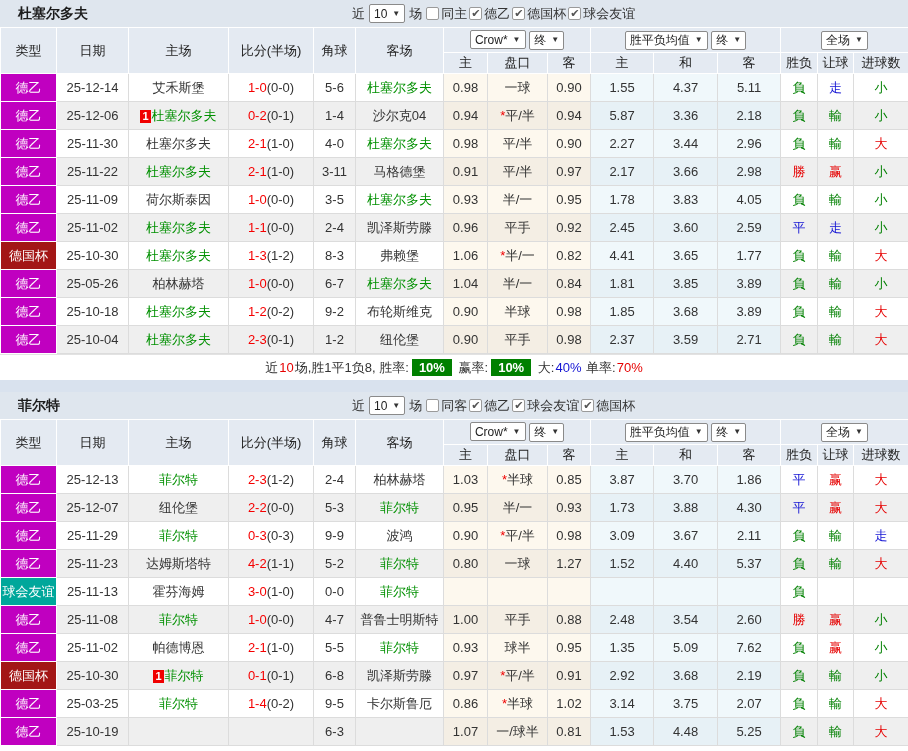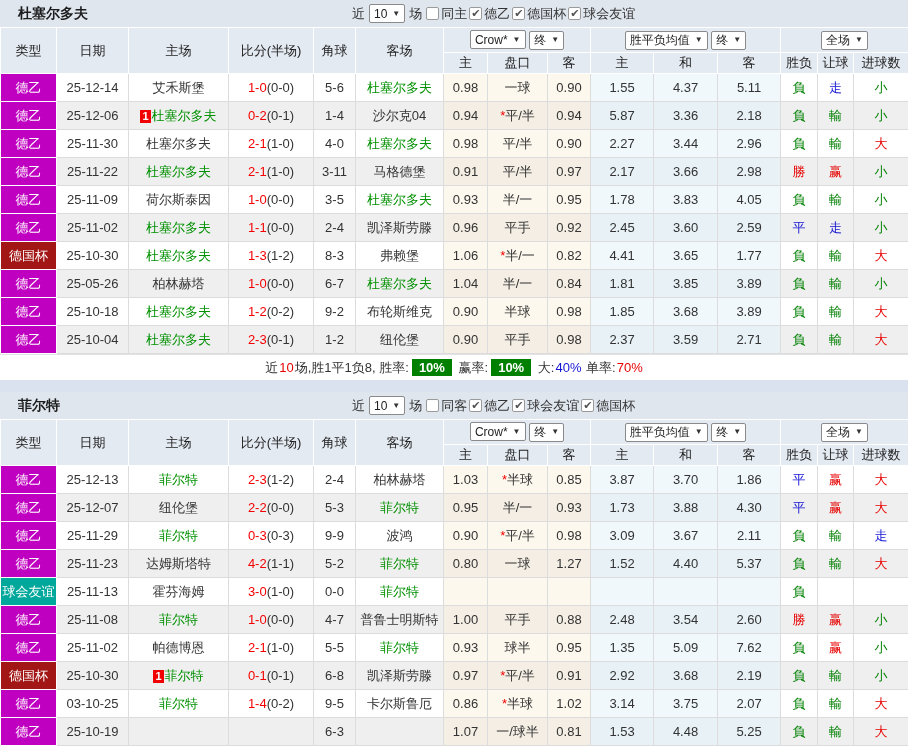--- a/index.html
+++ b/index.html
@@ -550,21 +550,21 @@
           <td class="c-odds">0.91</td>
           <td class="c-mean">2.92</td>
           <td class="c-mean">3.68</td>
           <td class="c-mean">2.19</td>
           <td class="c-res" style="color: rgb(0, 128, 0);">負</td>
           <td class="c-res" style="color: rgb(0, 128, 0);">輸</td>
           <td class="c-res" style="color: rgb(0, 128, 0);">小</td>
         </tr>
         <tr>
           <td class="c-type" style="background: rgb(192, 0, 192);">德乙</td>
-          <td>03-10-25</td>
+          <td>25-03-25</td>
           <td><span class="team-green">菲尔特</span></td>
           <td><span class="ft">1-4</span><span class="ht">(0-2)</span></td>
           <td>9-5</td>
           <td><span>卡尔斯鲁厄</span></td>
           <td class="c-odds">0.86</td>
           <td class="c-odds"><span class="star">*</span>半球</td>
           <td class="c-odds">1.02</td>
           <td class="c-mean">3.14</td>
           <td class="c-mean">3.75</td>
           <td class="c-mean">2.07</td>

